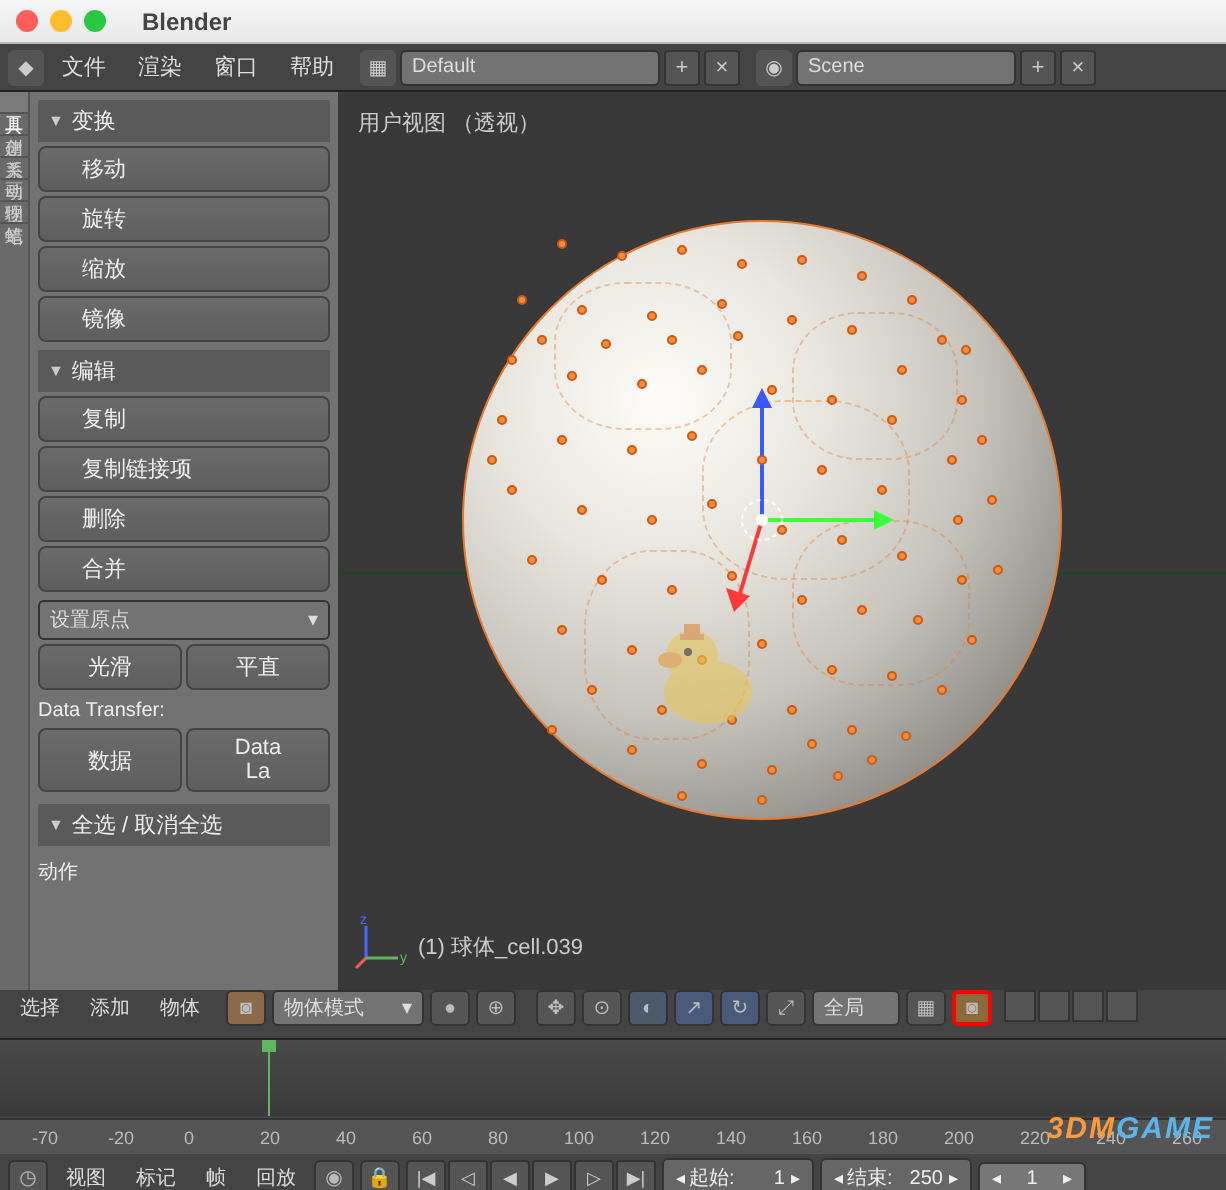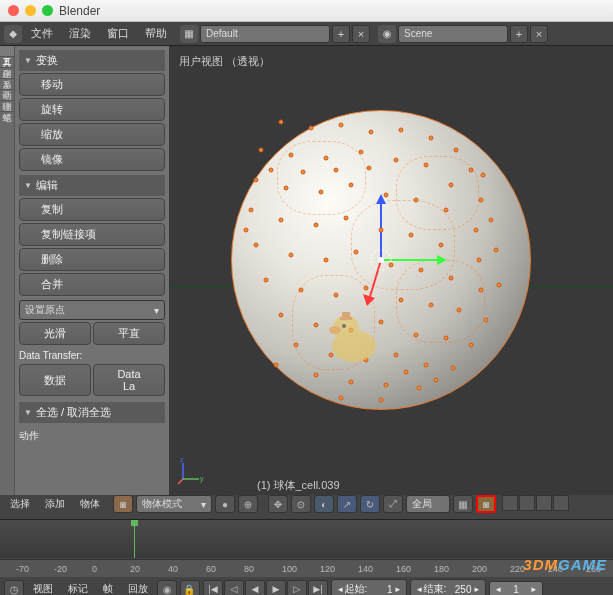--- a/index.html
+++ b/index.html
@@ -1,20 +1,20 @@
 <!DOCTYPE html>
 <html><head>
 <meta charset="utf-8">
 <style>
 * { margin: 0; padding: 0; box-sizing: border-box; font-family: Arial, sans-serif; }
 body { width: 613px; height: 595px; background: #333; overflow: hidden; position: relative; }
 .titlebar { height: 22px; background: linear-gradient(#f6f6f6,#e8e8e8); display: flex; align-items: center; padding: 0 8px; border-bottom: 1px solid #bbb; }
 .tldot { width: 11px; height: 11px; border-radius: 50%; margin-right: 6px; }
 .tldot.r { background: #ff5f57; } .tldot.y { background: #ffbd2e; } .tldot.g { background: #28c940; }
-.title { font-size: 12px; color: #444; margin-left: 0; font-weight: normal; }
+.title { font-size: 12px; color: #444; margin-left: 12px; font-weight: bold; }
 .menubar { height: 24px; background: #444; display: flex; align-items: center; padding: 0 4px; gap: 2px; border-bottom: 1px solid #222; }
 .mbtn { font-size: 11px; color: #ddd; padding: 3px 7px; cursor: pointer; }
 .micon { width: 18px; height: 18px; background: #555; border-radius: 3px; display: flex; align-items: center; justify-content: center; font-size: 10px; color: #ccc; }
 .dropdown { height: 18px; background: #737373; border: 1px solid #333; border-radius: 3px; display: flex; align-items: center; padding: 0 5px; font-size: 10px; color: #ddd; }
 .sqbtn { width: 18px; height: 18px; background: #555; border: 1px solid #333; display: flex; align-items: center; justify-content: center; font-size: 11px; color: #ccc; border-radius: 2px; }
 .main { display: flex; height: 449px; }
 .leftpanel { width: 169px; background: #727272; display: flex; }
 .tabs { width: 15px; background: #6a6a6a; display: flex; flex-direction: column; border-right: 1px solid #555; }
 .vtab { writing-mode: vertical-rl; font-size: 9px; color: #ccc; padding: 5px 1px; border-bottom: 1px solid #555; text-align: center; cursor: pointer; }
 .vtab.active { background: #7a7a7a; color: #fff; }
@@ -25,21 +25,21 @@
 .pbtn { background: linear-gradient(#6a6a6a,#5f5f5f); border: 1px solid #444; color: #eee; font-size: 11px; padding: 3px 21px; margin: 2px 0; border-radius: 4px; cursor: pointer; display: block; width: 100%; text-align: left; }
 .pbtn2 { display: flex; gap: 2px; }
 .pbtn2 .pbtn { flex: 1; text-align: center; }
 .lbl { font-size: 10px; color: #eee; margin: 3px 0 1px; }
 .viewport { flex: 1; background: #393939; position: relative; overflow: hidden; }
 .vplabel { position: absolute; top: 8px; left: 10px; font-size: 11px; color: #ccc; }
 .sphere-wrap { position: absolute; top: 64px; left: 62px; width: 300px; height: 300px; }
 .sphere { width: 300px; height: 300px; border-radius: 50%; background: radial-gradient(circle at 33% 30%, #fdfcf8 0%, #e8e6df 28%, #c5c3bc 55%, #8a8883 82%, #555 100%); border: 1.5px solid #e67a2e; position: relative; }
 .pt { position: absolute; width: 5px; height: 5px; background: #ff8c3a; border: 1px solid #c85a14; border-radius: 50%; transform: translate(-50%,-50%); }
 .axis { position: absolute; }
-.objlabel { position: absolute; bottom: 2px; left: 40px; font-size: 11px; color: #ccc; margin-left: 48px; }
+.objlabel { position: absolute; bottom: 14px; left: 40px; font-size: 11px; color: #ccc; }
 .gizmo { position: absolute; bottom: 10px; left: 8px; width: 28px; height: 28px; }
 .vpheader { height: 24px; background: #444; display: flex; align-items: flex-start; padding: 0 4px; gap: 3px; }
 .vphbtn { font-size: 10px; color: #ddd; padding: 2px 6px; cursor: pointer; }
 .vpicon { width: 20px; height: 18px; background: #555; border: 1px solid #333; border-radius: 3px; display: flex; align-items: center; justify-content: center; font-size: 10px; color: #bbb; }
 .redbox { border: 2px solid #ff0000 !important; }
 .timeline { height: 40px; background: #444; position: relative; border-top: 1px solid #222; }
 .tlcanvas { height: 38px; background: linear-gradient(#4a4a4a,#3a3a3a); position: relative; }
 .playhead { position: absolute; top: 0; bottom: 0; width: 1px; background: #5fb85f; left: 134px; }
 .playhead::before { content: ''; position: absolute; top: 0; left: -3px; width: 7px; height: 6px; background: #5fb85f; }
 .ruler { height: 18px; background: #555; display: flex; align-items: center; font-size: 9px; color: #ccc; position: relative; border-top: 1px solid #333; }

